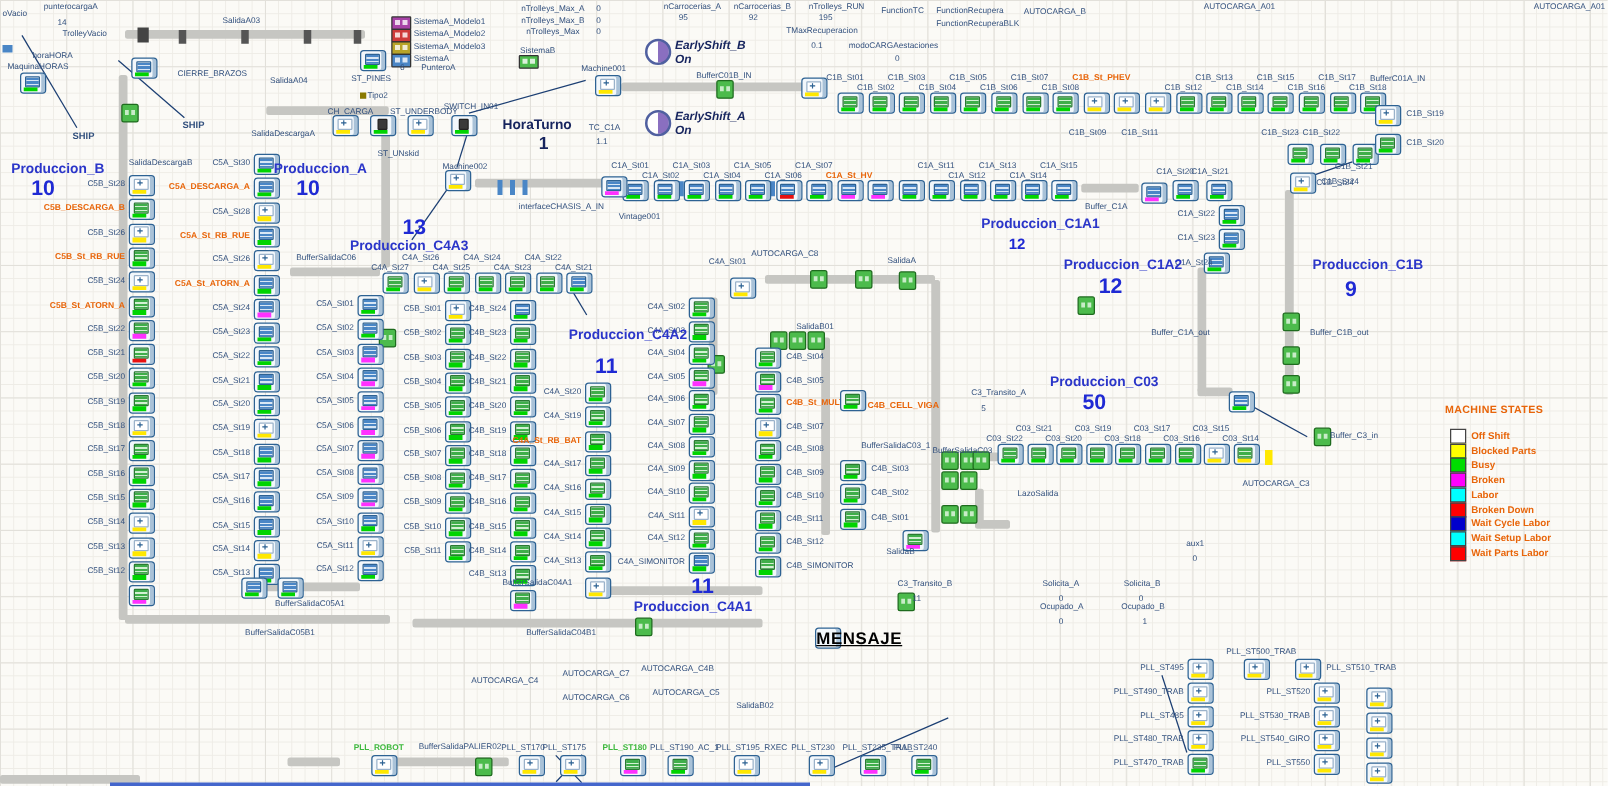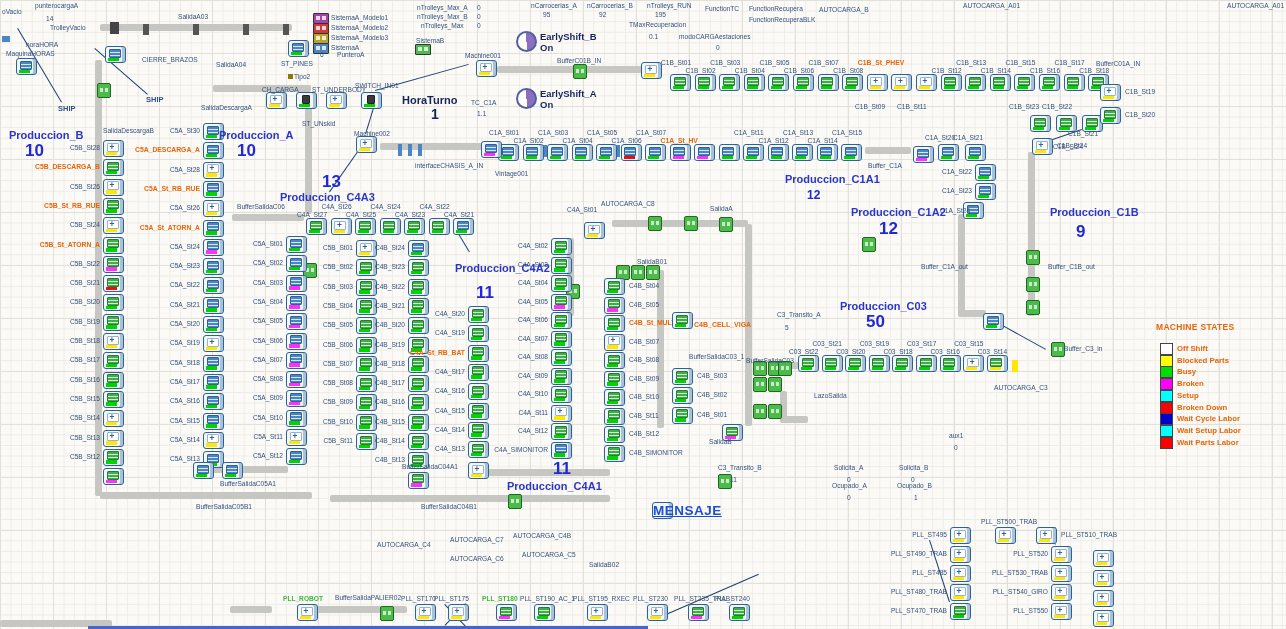--- a/index.html
+++ b/index.html
@@ -25,29 +25,29 @@
   .gb{position:absolute;width:12px;height:13px;background:#4CBB4C;border:1px solid #1e6b1e;border-radius:2px;}
   .gb::after{content:"";position:absolute;left:2px;top:3.5px;width:3px;height:4.5px;background:#c8ecc8;box-shadow:5px 0 0 #c8ecc8;}
   .sys{position:absolute;width:14px;height:9px;border:1px solid #333;border-radius:1px;}
   .sys::after{content:"";position:absolute;left:2px;top:2px;width:3.5px;height:4px;background:rgba(255,255,255,.8);box-shadow:6px 0 0 rgba(255,255,255,.8);}
   .tk{position:absolute;}
   .txt{position:absolute;font-size:6.6px;color:#33517e;white-space:nowrap;}
   .txt.s{font-weight:bold;font-size:7.5px;color:#33517e;}
   .txt.o{font-weight:bold;color:#e8650a;font-size:7px;}
   .txt.h{font-weight:bold;color:#16245e;font-size:11px;}
   .txt.hv{font-weight:bold;color:#16245e;font-size:14px;}
-  .txt.m{font-weight:bold;color:#1d4ed8;font-size:13.5px;letter-spacing:.5px;text-decoration:underline;}
+  .txt.m{font-weight:bold;color:#000000;font-size:13.5px;letter-spacing:.5px;text-decoration:underline;}
   .plbl{position:absolute;font-weight:bold;color:#2b36c9;font-size:11px;white-space:nowrap;}
   .pnum{position:absolute;font-weight:bold;color:#1f2ad4;}
   .mlbl{position:absolute;font-size:6.6px;color:#33517e;white-space:nowrap;}
   .mlbl.o{font-weight:bold;color:#e8650a;font-size:6.8px;}
   .mlbl.g{font-weight:bold;color:#3db83d;}
   .clock{position:absolute;width:17px;height:17px;border-radius:50%;border:2px solid #5060a0;
          background:conic-gradient(#8a6fc0 0 50%,#ffffff 0);}
-  .clbl{position:absolute;font-weight:bold;font-size:9.5px;color:#16245e;white-space:nowrap;}
+  .clbl{position:absolute;font-weight:bold;font-size:9.5px;color:#16245e;white-space:nowrap;font-style:italic;}
   .legbox{position:absolute;width:11px;height:10px;border:1px solid #444;}
   .leglbl{position:absolute;font-weight:bold;font-size:7.8px;color:#e8650a;white-space:nowrap;}
   .legtitle{position:absolute;font-weight:bold;font-size:8.5px;color:#e8650a;letter-spacing:.3px;}
 </style>
 </head>
 <body>
 
 <div id="canvas" style="width: 1286px; height: 629px;">
     <div class="conv" style="left: 100px; top: 24px; width: 192px; height: 7px;"></div>
     <div class="conv" style="left: 95px; top: 60px; width: 7px; height: 436px;"></div>
@@ -1277,21 +1277,21 @@
     <div class="legtitle" style="left: 1156px; top: 322px;">MACHINE STATES</div>
     <div class="legbox" style="left: 1160px; top: 343px; background: rgb(255, 255, 255);"></div>
     <div class="leglbl" style="left: 1177px; top: 344px;">Off Shift</div>
     <div class="legbox" style="left: 1160px; top: 354.7px; background: rgb(255, 255, 0);"></div>
     <div class="leglbl" style="left: 1177px; top: 355.7px;">Blocked Parts</div>
     <div class="legbox" style="left: 1160px; top: 366.4px; background: rgb(0, 221, 0);"></div>
     <div class="leglbl" style="left: 1177px; top: 367.4px;">Busy</div>
     <div class="legbox" style="left: 1160px; top: 378.1px; background: rgb(255, 0, 255);"></div>
     <div class="leglbl" style="left: 1177px; top: 379.1px;">Broken</div>
     <div class="legbox" style="left: 1160px; top: 389.8px; background: rgb(0, 255, 255);"></div>
-    <div class="leglbl" style="left: 1177px; top: 390.8px;">Setup</div>
+    <div class="leglbl" style="left: 1177px; top: 390.8px;">Labor</div>
     <div class="legbox" style="left: 1160px; top: 401.5px; background: rgb(255, 0, 0);"></div>
     <div class="leglbl" style="left: 1177px; top: 402.5px;">Broken Down</div>
     <div class="legbox" style="left: 1160px; top: 413.2px; background: rgb(0, 0, 204);"></div>
     <div class="leglbl" style="left: 1177px; top: 414.2px;">Wait Cycle Labor</div>
     <div class="legbox" style="left: 1160px; top: 424.9px; background: rgb(0, 255, 255);"></div>
     <div class="leglbl" style="left: 1177px; top: 425.9px;">Wait Setup Labor</div>
     <div class="legbox" style="left: 1160px; top: 436.6px; background: rgb(255, 0, 0);"></div>
     <div class="leglbl" style="left: 1177px; top: 437.6px;">Wait Parts Labor</div>
   </div>
 

